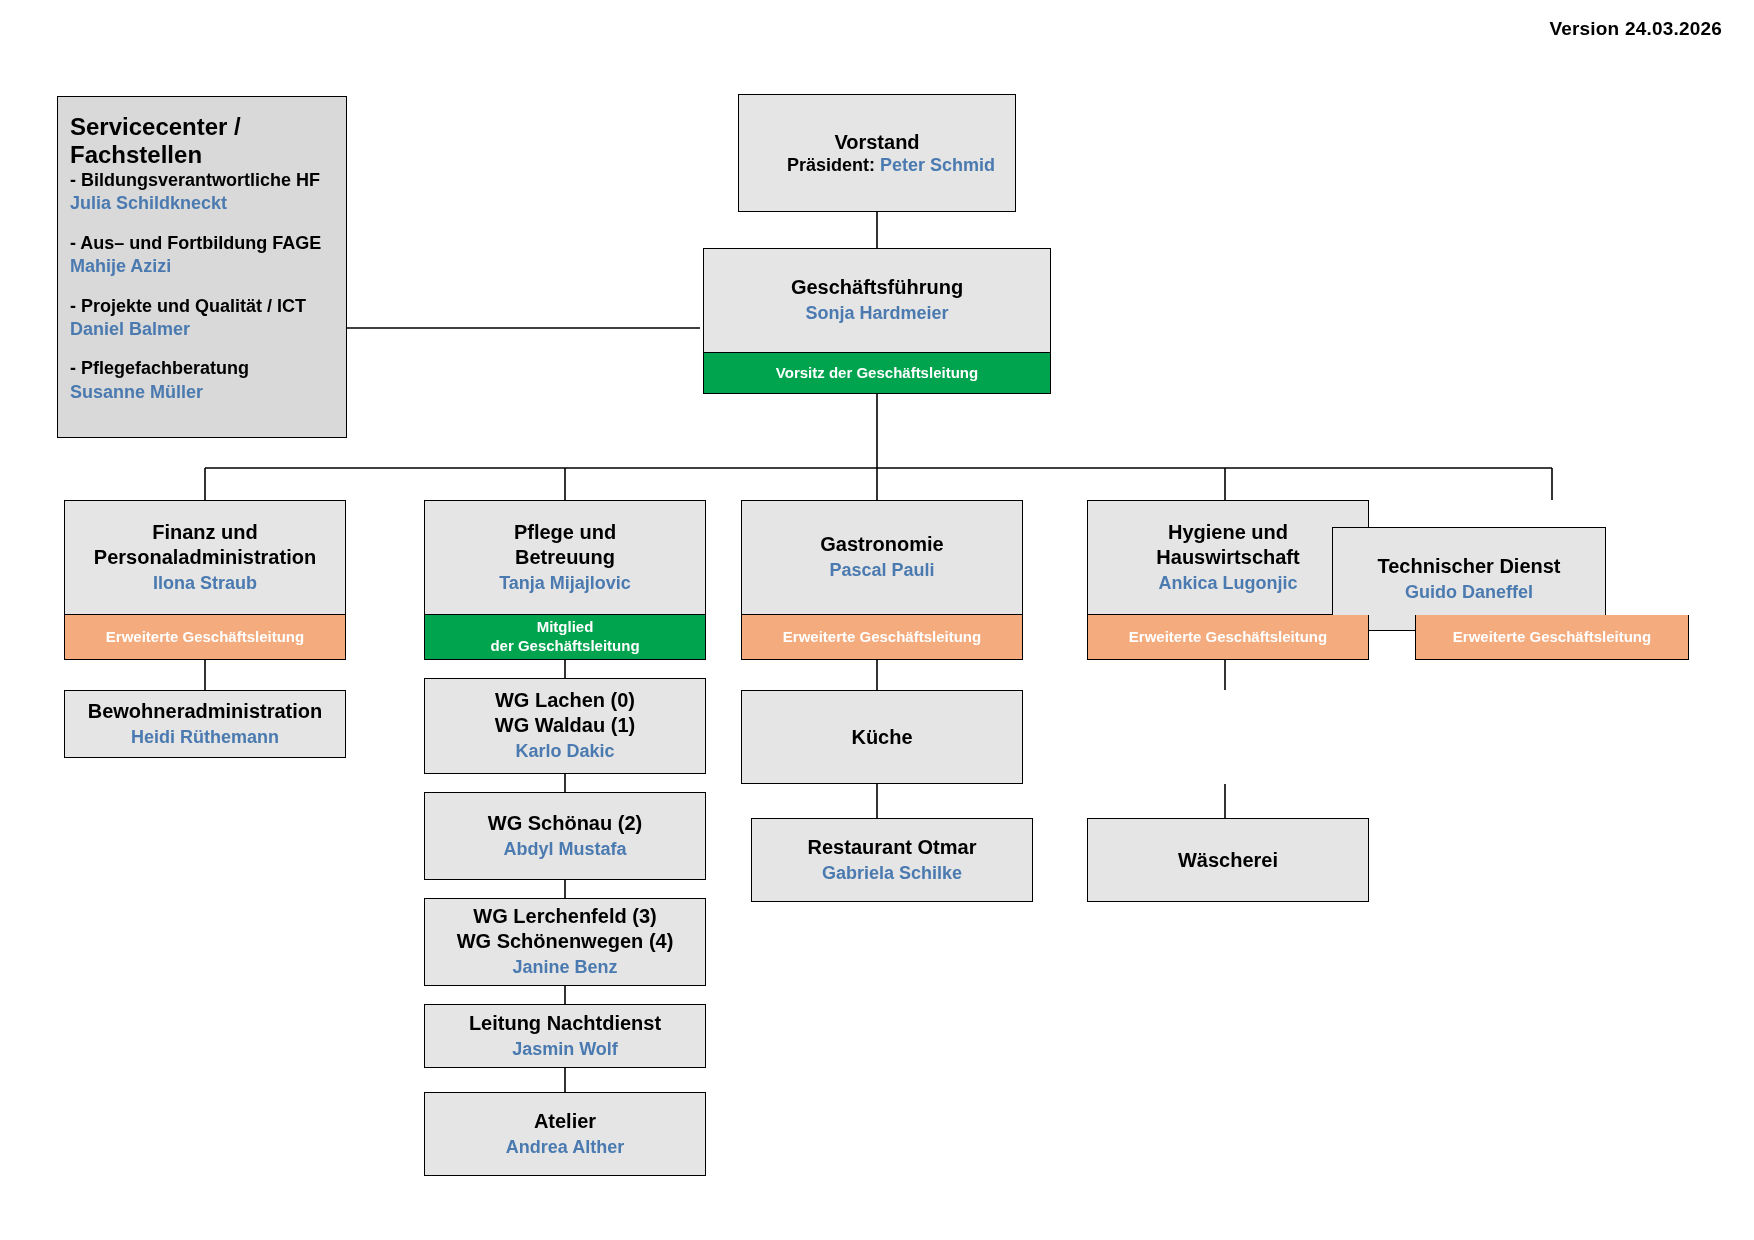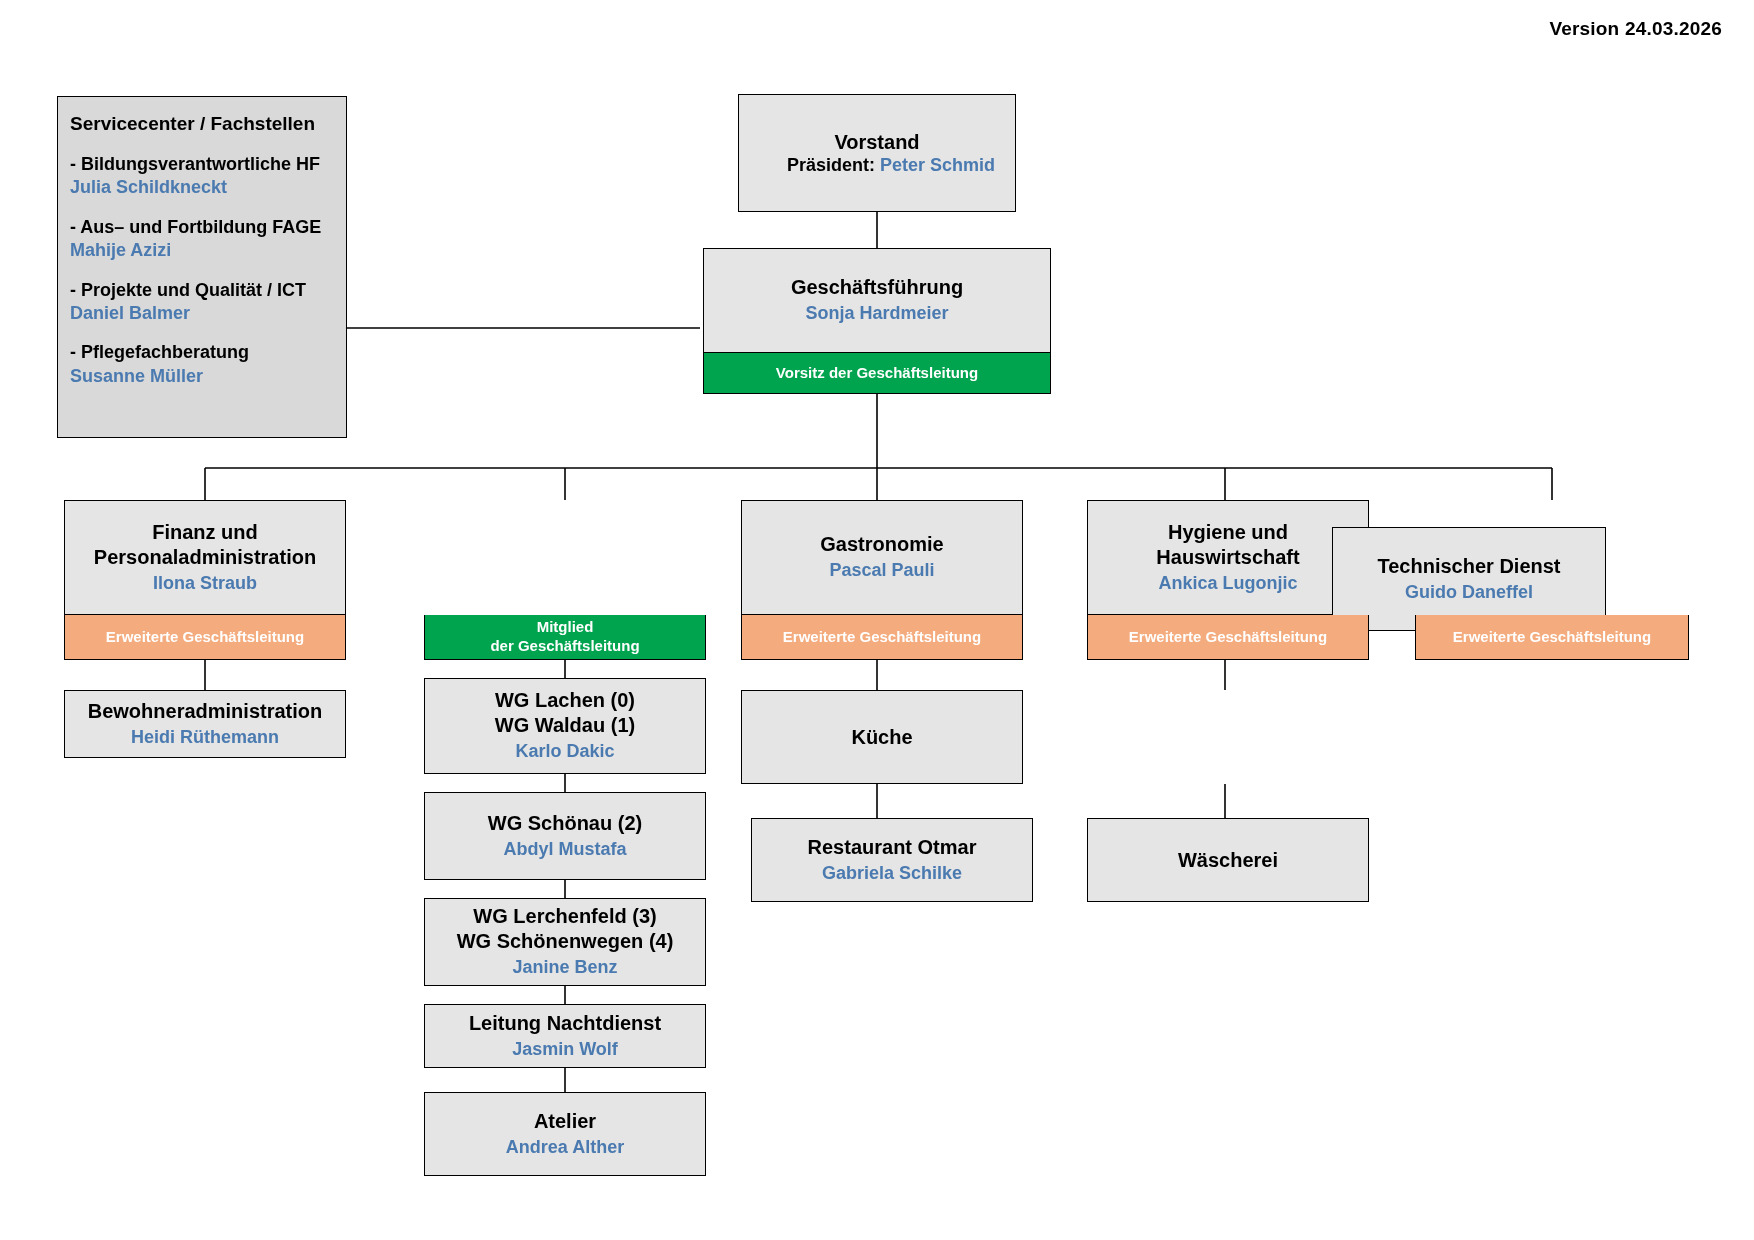--- a/index.html
+++ b/index.html
@@ -91,24 +91,23 @@
 
   .service {
     position: absolute;
     box-sizing: border-box;
     background: #d9d9d9;
     border: 1.6px solid #000000;
     padding: 16px 12px 12px 12px;
     z-index: 4;
   }
   .service .head {
-    font-size: 19px;
-    font-weight: bold;
-    color: #000;
-    margin-bottom: 18px;
+    font-size: 24px;
+    font-weight: bold;
+    color: #000;
   }
   .service .item {
     margin-bottom: 16px;
   }
   .service .item:last-child { margin-bottom: 0; }
   .service .item .role {
     font-size: 18px;
     font-weight: bold;
     color: #000;
     line-height: 1.3;
@@ -202,20 +201,25 @@
     <div class="person">Ilona Straub</div>
   </div>
   <div class="band orange" style="left:64px; top:615px; width:282px; height:45px;">
     <span>Erweiterte Geschäftsleitung</span>
   </div>
   <div class="box" style="left:64px; top:690px; width:282px; height:68px;">
     <div class="title">Bewohneradministration</div>
     <div class="person">Heidi Rüthemann</div>
   </div>
 
+  <div class="box" style="left:424px; top:500px; width:282px; height:115px;">
+    <div class="title">Pflege und</div>
+    <div class="title">Betreuung</div>
+    <div class="person">Tanja Mijajlovic</div>
+  </div>
   <div class="band green" style="left:424px; top:615px; width:282px; height:45px; flex-direction:column;">
     <span>Mitglied</span>
     <span>der Geschäftsleitung</span>
   </div>
   <div class="box" style="left:424px; top:678px; width:282px; height:96px;">
     <div class="title">WG Lachen (0)</div>
     <div class="title">WG Waldau (1)</div>
     <div class="person">Karlo Dakic</div>
   </div>
   <div class="box" style="left:424px; top:792px; width:282px; height:88px;">

